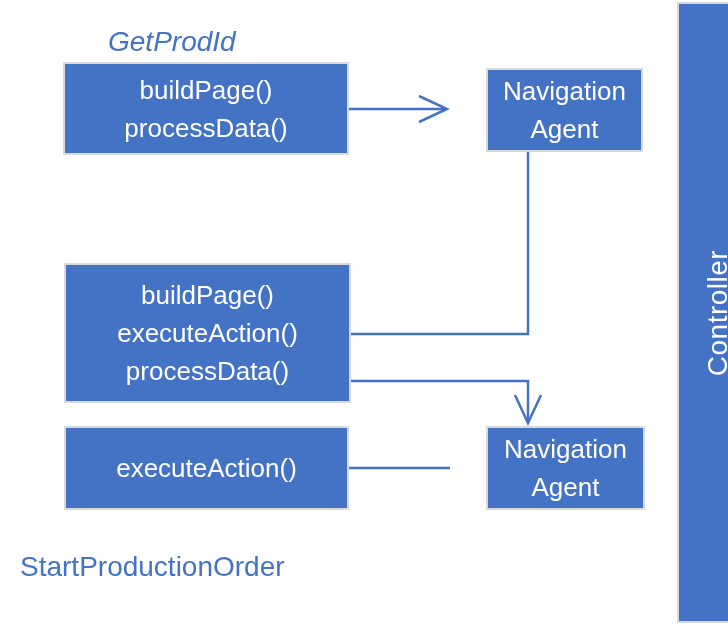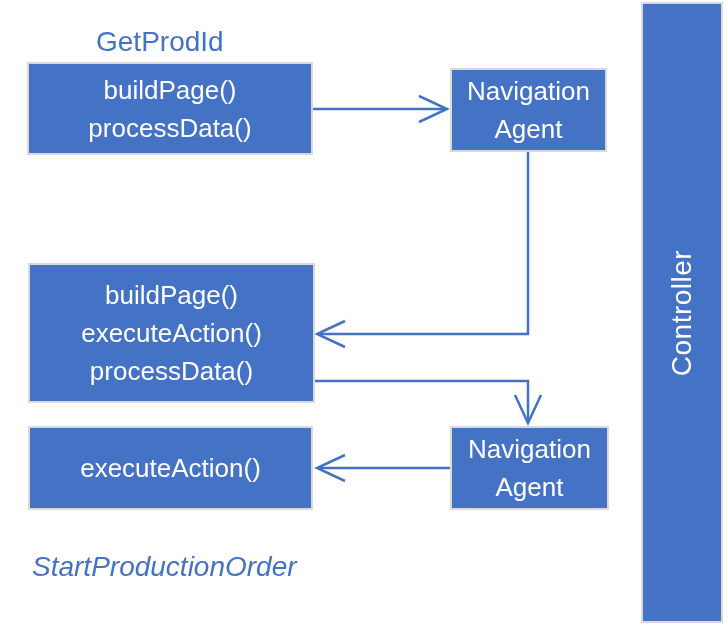--- a/index.html
+++ b/index.html
@@ -23,36 +23,37 @@
     border: 2px solid #d9d9d9;
     box-sizing: border-box;
     color: #ffffff;
     display: flex;
     flex-direction: column;
     align-items: center;
     justify-content: center;
     text-align: center;
     font-size: 26px;
     line-height: 38px;
+    margin-left: 36px;
   }
   .box span { display: block; white-space: nowrap; }
   #box-getprodid      { left: 27px;  top: 62px;  width: 286px; height: 93px; }
   #box-nav1           { left: 450px; top: 68px;  width: 157px; height: 84px; }
   #box-viewconfirm    { left: 28px;  top: 263px; width: 287px; height: 140px; }
   #box-execute        { left: 28px;  top: 426px; width: 285px; height: 84px; }
   #box-nav2           { left: 450px; top: 426px; width: 159px; height: 84px; }
   #box-controller     { left: 641px; top: 2px;   width: 82px;  height: 621px; }
   #box-controller span {
     transform: rotate(-90deg);
     font-size: 28px;
     letter-spacing: 0.5px;
   }
-  #label-getprodid    { left: 96px; top: 26px; }
+  #label-getprodid    { left: 108px; top: 26px; font-style: italic; }
   #label-viewconfirm  { left: 20px;  top: 222px; }
-  #label-startprod    { left: 32px;  top: 551px; font-style: italic; }
+  #label-startprod    { left: 20px;  top: 551px; }
   svg.connectors {
     position: absolute;
     left: 0; top: 0;
     width: 728px; height: 625px;
     pointer-events: none;
   }
   svg.connectors path {
     fill: none;
     stroke: #4472C4;
     stroke-width: 2.5;

